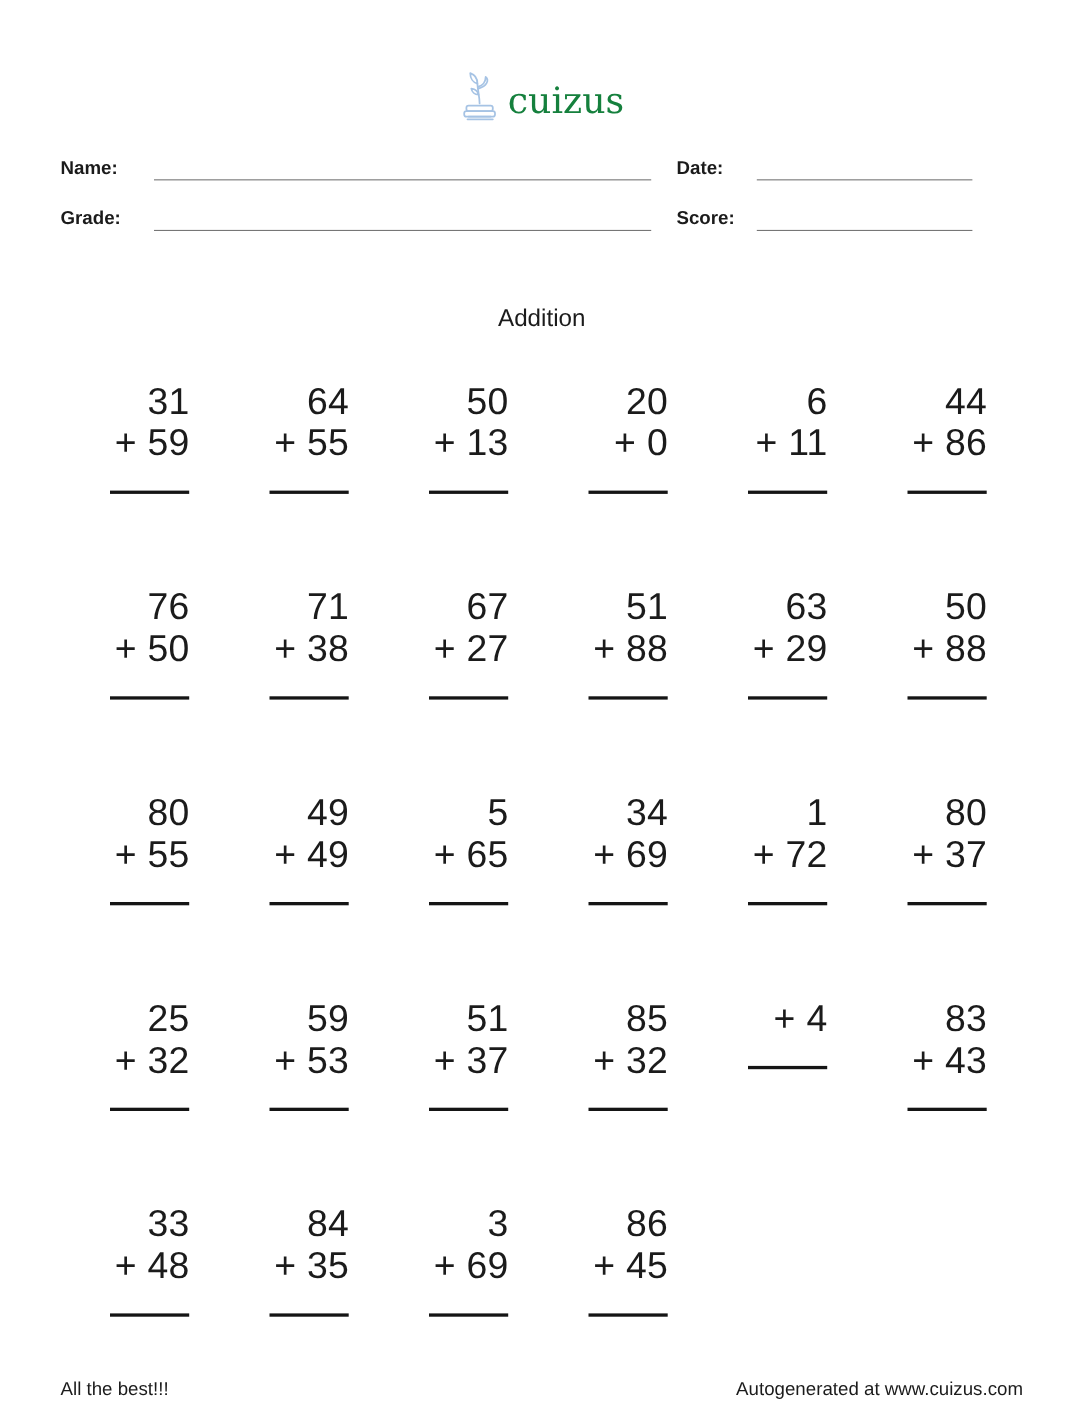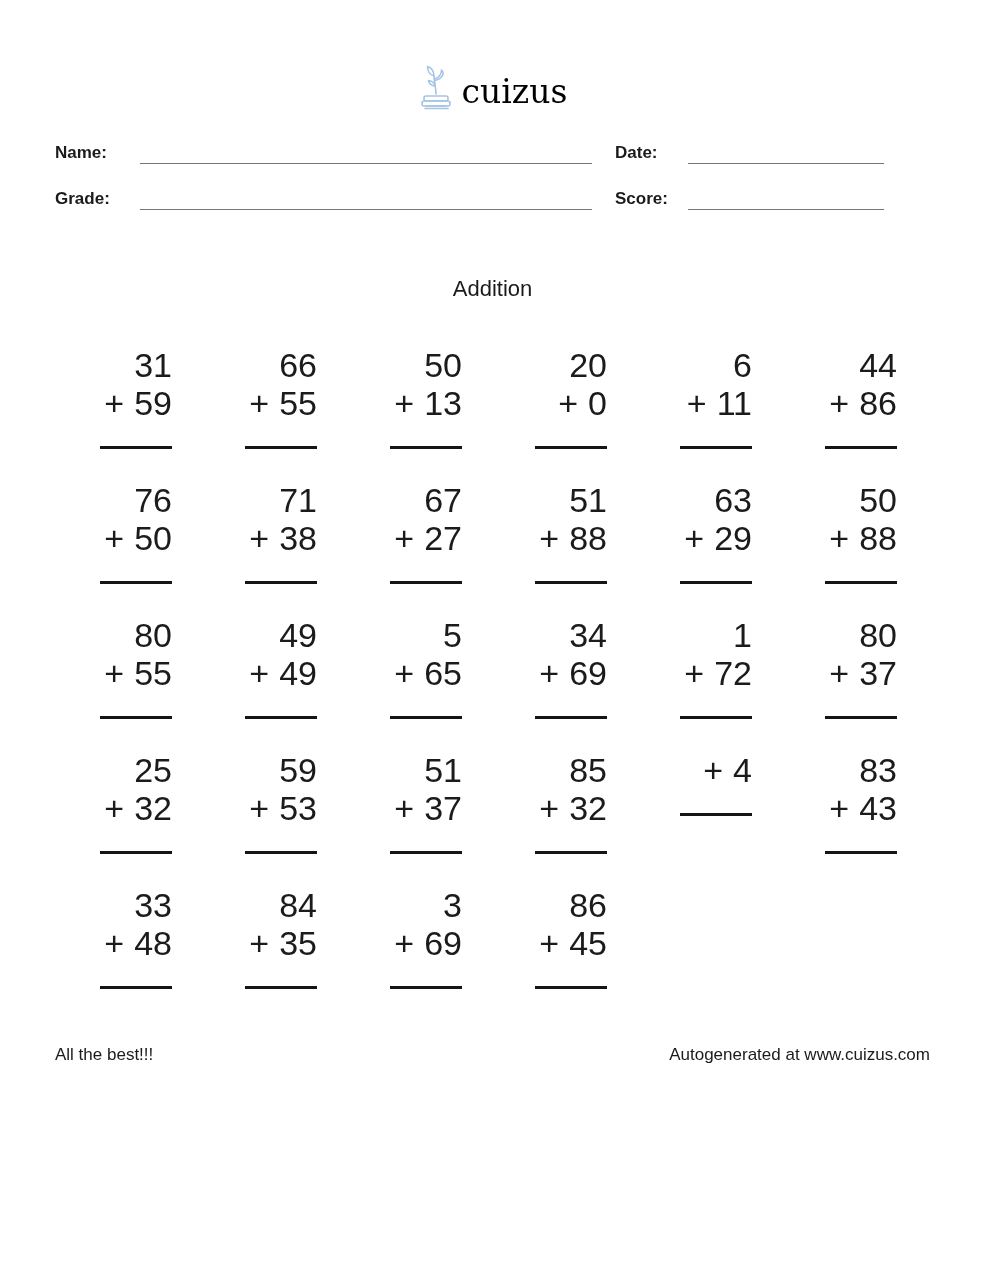--- a/index.html
+++ b/index.html
@@ -14,21 +14,21 @@
 
   
   .logo {
     margin-top: 60px;
     display: flex; justify-content: center; align-items: flex-end; gap: 7px;
     height: 52px;
   }
   .logo svg { width: 37px; height: 50px; }
   .logo-text {
     font-family: "DejaVu Serif", serif;
-    font-size: 33px; line-height: 1; color: #000000;
+    font-size: 33px; line-height: 1; color: #15803d;
     padding-bottom: 4px;
   }
 
   
   .fields { margin: 30px 0 0 55px; width: 830px; font-weight: bold; }
   .field-row { display: flex; align-items: flex-end; height: 22px; margin-bottom: 24px; }
   .field-label { font-size: 17px; line-height: 22px; }
   .lbl-a { width: 85px; }
   .lbl-b { width: 73px; }
   .field-gap { width: 23px; }
@@ -42,21 +42,21 @@
     text-align: center;
     font-size: 22px; font-weight: 400; line-height: 22px;
   }
 
   
   .problems {
     margin-top: 46px;
     padding-left: 27px;
     display: grid;
     grid-template-columns: repeat(6, 145px);
-    row-gap: 32px;
+    row-gap: 84px;
   }
   .problem { text-align: right; height: 103px; }
   .problem .top, .problem .bottom {
     font-size: 34px; line-height: 38px; white-space: nowrap;
   }
   .problem .op { margin-right: 10px; }
   .answer-line {
     width: 72px; height: 0;
     margin-left: auto; margin-top: 24px;
     border-top: 3px solid #151515;
@@ -114,21 +114,21 @@
   <h2 class="title">Addition</h2>
 
   <div class="problems" id="problems">
     <div class="problem">
       <div class="top">31</div>
       <div class="bottom"><span class="op">+</span><span>59</span></div>
       <div class="answer-line"></div>
     </div>
 
     <div class="problem">
-      <div class="top">66</div>
+      <div class="top">64</div>
       <div class="bottom"><span class="op">+</span><span>55</span></div>
       <div class="answer-line"></div>
     </div>
 
     <div class="problem">
       <div class="top">50</div>
       <div class="bottom"><span class="op">+</span><span>13</span></div>
       <div class="answer-line"></div>
     </div>
 

